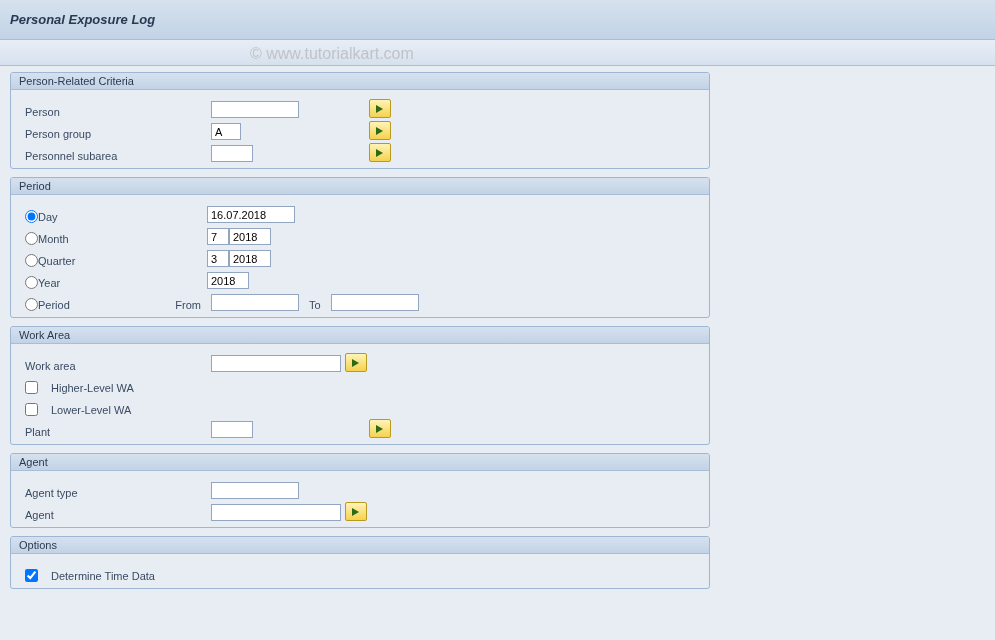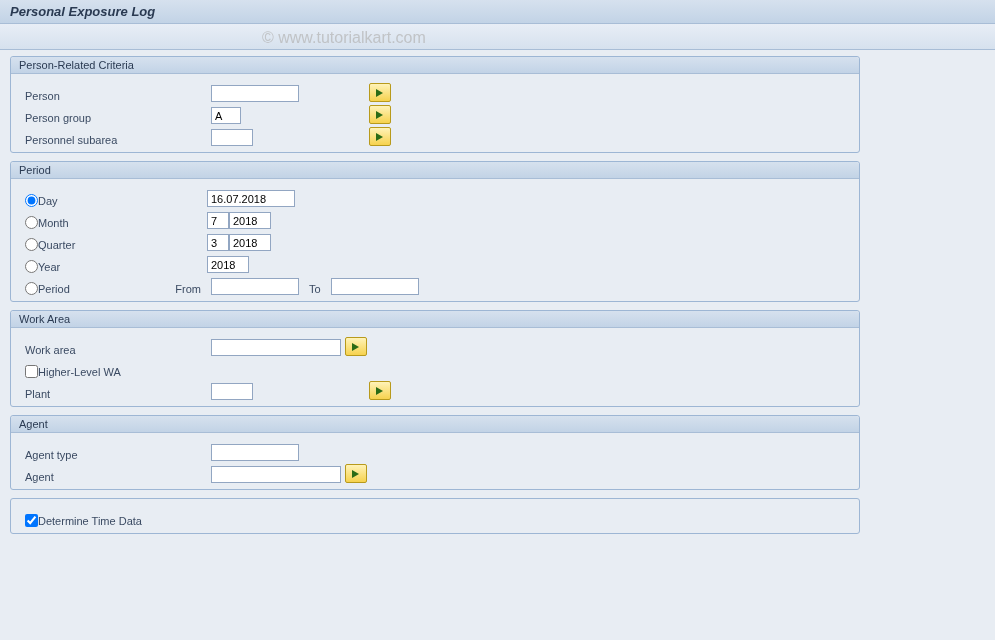--- a/index.html
+++ b/index.html
@@ -8,50 +8,50 @@
     font-size: 11px;
     background: #e8edf3;
     width: 995px;
     height: 640px;
     overflow: hidden;
     position: relative;
   }
   .titlebar {
     background: linear-gradient(#d6e1ee, #c2d3e6);
     border-bottom: 1px solid #a8bdd6;
-    padding: 4px 10px;
+    padding: 12px 10px;
     font-weight: bold;
     font-style: italic;
     font-size: 13px;
     color: #2a3a52;
   }
   .toolbar-strip {
     background: linear-gradient(#e8eef6, #d6e1ee);
     border-bottom: 1px solid #a8bdd6;
     height: 26px;
     position: relative;
   }
   .watermark {
     position: absolute;
-    left: 262px;
+    left: 250px;
     top: 5px;
     font-size: 16px;
     color: rgba(180,180,180,0.7);
     font-weight: normal;
     pointer-events: none;
   }
   .content {
     padding: 6px 10px;
   }
   .group {
     border: 1px solid #9db6d4;
     border-radius: 3px;
     margin-bottom: 8px;
     background: #e8edf3;
-    width: 850px;
+    width: 700px;
   }
   .group-title {
     background: linear-gradient(#d6e1ee, #c2d3e6);
     border-bottom: 1px solid #a8bdd6;
     padding: 2px 8px;
     font-size: 11px;
     color: #2a3a52;
     border-radius: 3px 3px 0 0;
   }
   .group-body {
@@ -73,21 +73,21 @@
     align-items: center;
     width: 186px;
     color: #3a4a62;
     padding-left: 4px;
     margin-top: 42px;
   }
   .check-label {
     display: inline-flex;
     align-items: center;
     color: #3a4a62;
-    gap: 0;
+    gap: 13px;
     padding-left: 4px;
     margin-top: 28px;
   }
   input[type=text] {
     height: 17px;
     border: 1px solid #92a6c2;
     background: #fff;
     font-size: 11px;
     padding: 0 3px;
   }
@@ -218,20 +218,26 @@
             </svg>
         </span>
       </div>
       <div class="row">
         <label class="check-label">
           <input type="checkbox" style="">
           <span>Higher-Level WA</span>
         </label>
       </div>
       <div class="row">
+        <label class="check-label">
+          <input type="checkbox" style="">
+          <span>Lower-Level WA</span>
+        </label>
+      </div>
+      <div class="row">
         <span class="label">Plant</span>
         <input type="text" class="w-sm" value="" style="">
         <span class="arrow-btn" style="margin-left:116px">
           <svg width="10" height="10">
               <path d="M1 1 L8 5 L1 9 Z" fill="#2b6b16"></path>
             </svg>
         </span>
       </div>
     </div>
   </div>
@@ -249,20 +255,21 @@
         <span class="arrow-btn near">
           <svg width="10" height="10">
               <path d="M1 1 L8 5 L1 9 Z" fill="#2b6b16"></path>
             </svg>
         </span>
       </div>
     </div>
   </div>
 
   <div class="group" style="margin-bottom:0;">
+    <div class="group-title">Options</div>
     <div class="group-body">
       <div class="row">
         <label class="check-label">
           <input type="checkbox" checked="" style="">
           <span>Determine Time Data</span>
         </label>
       </div>
     </div>
   </div>
 

